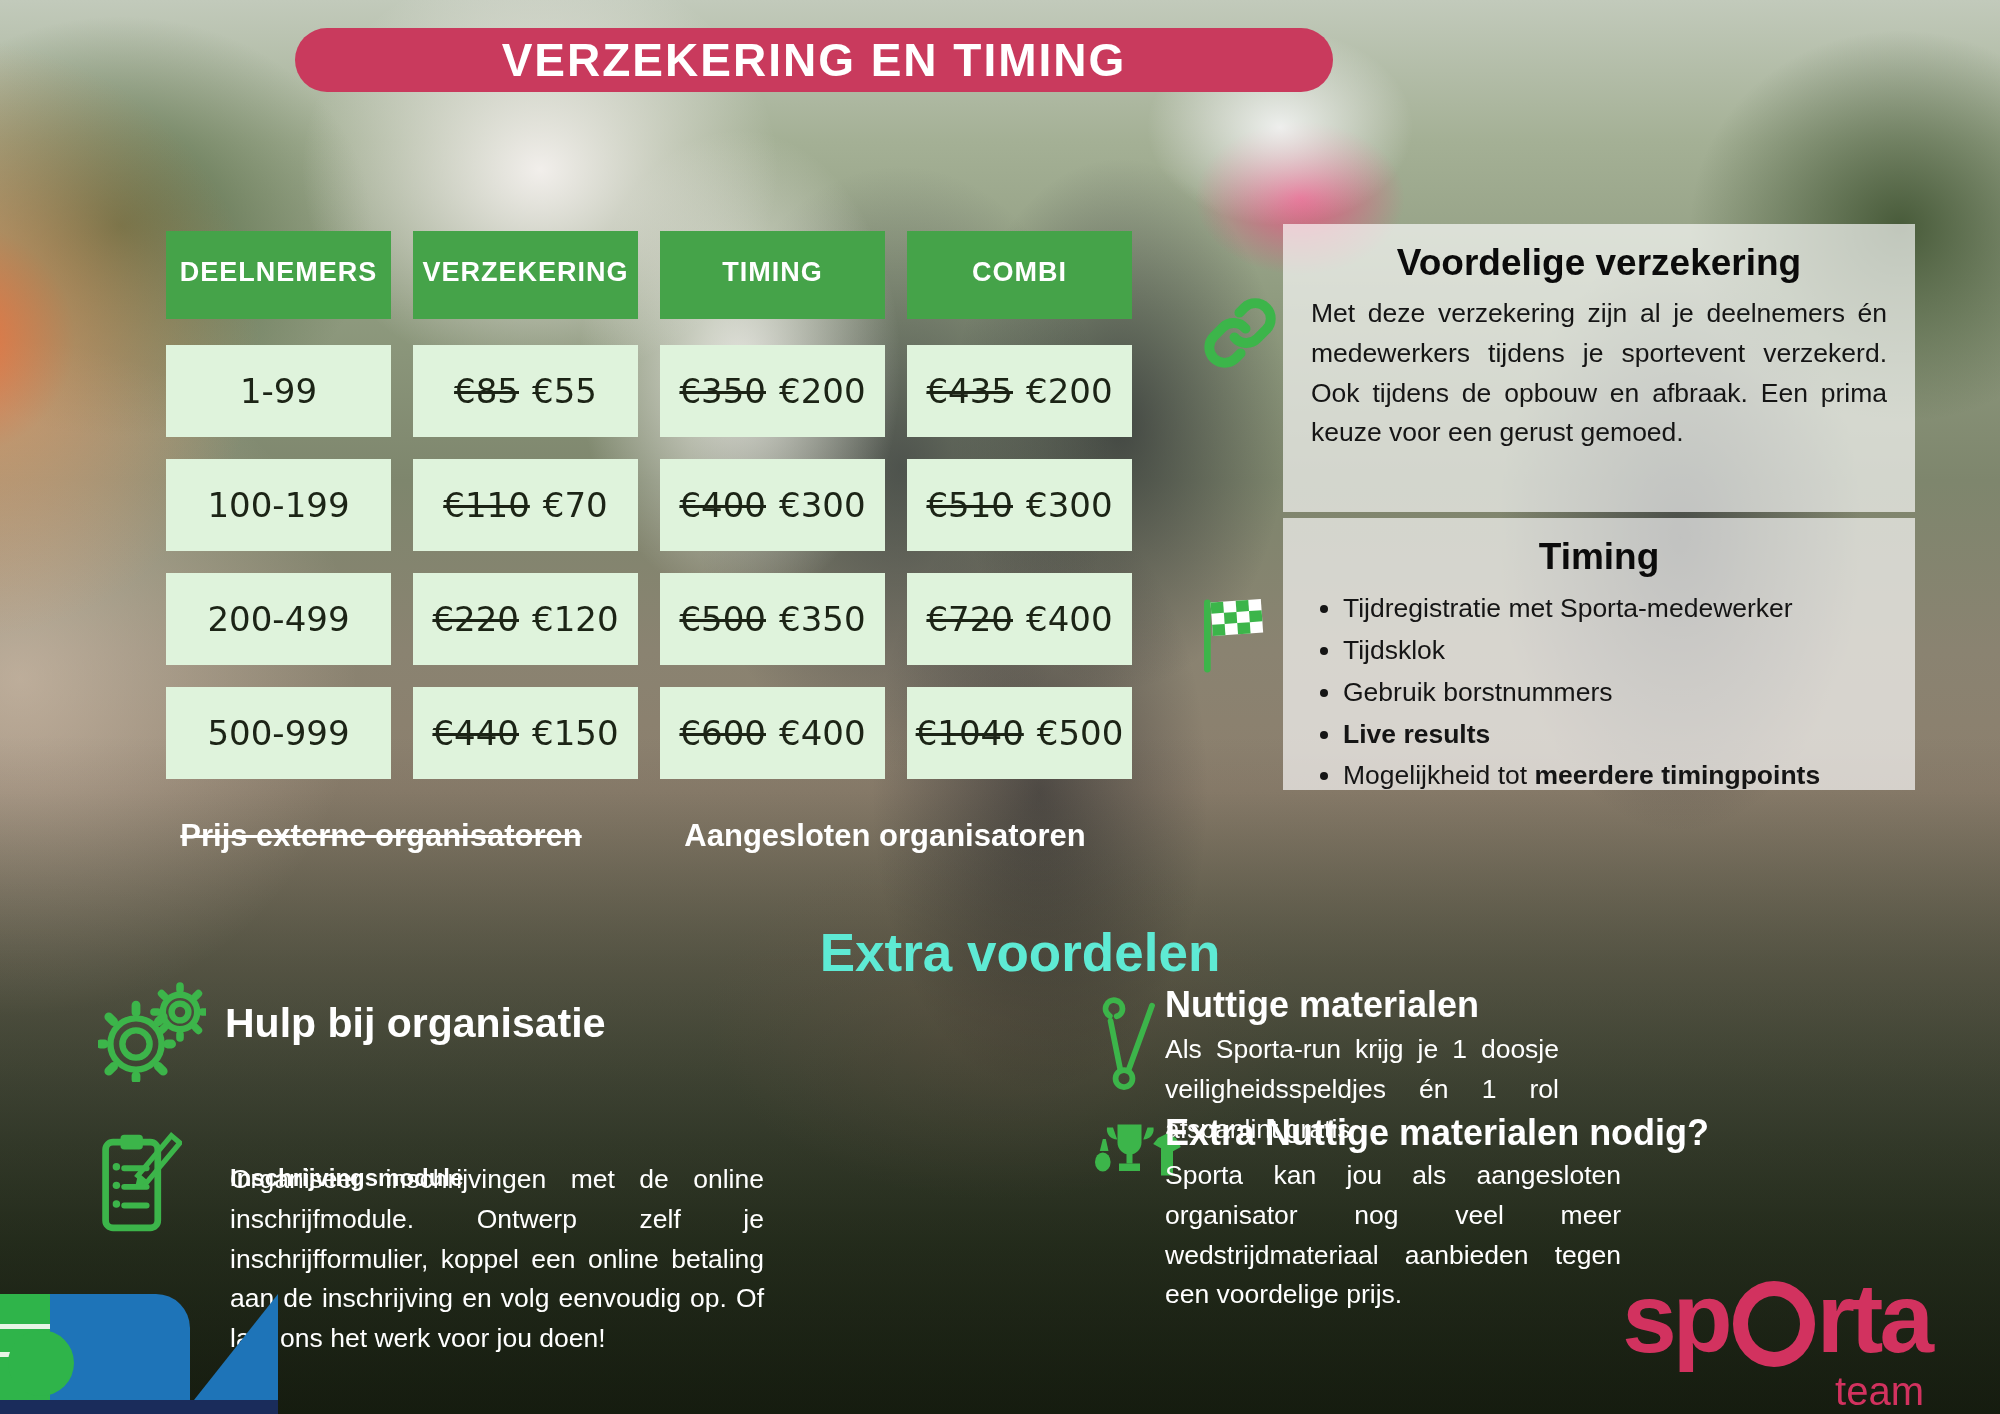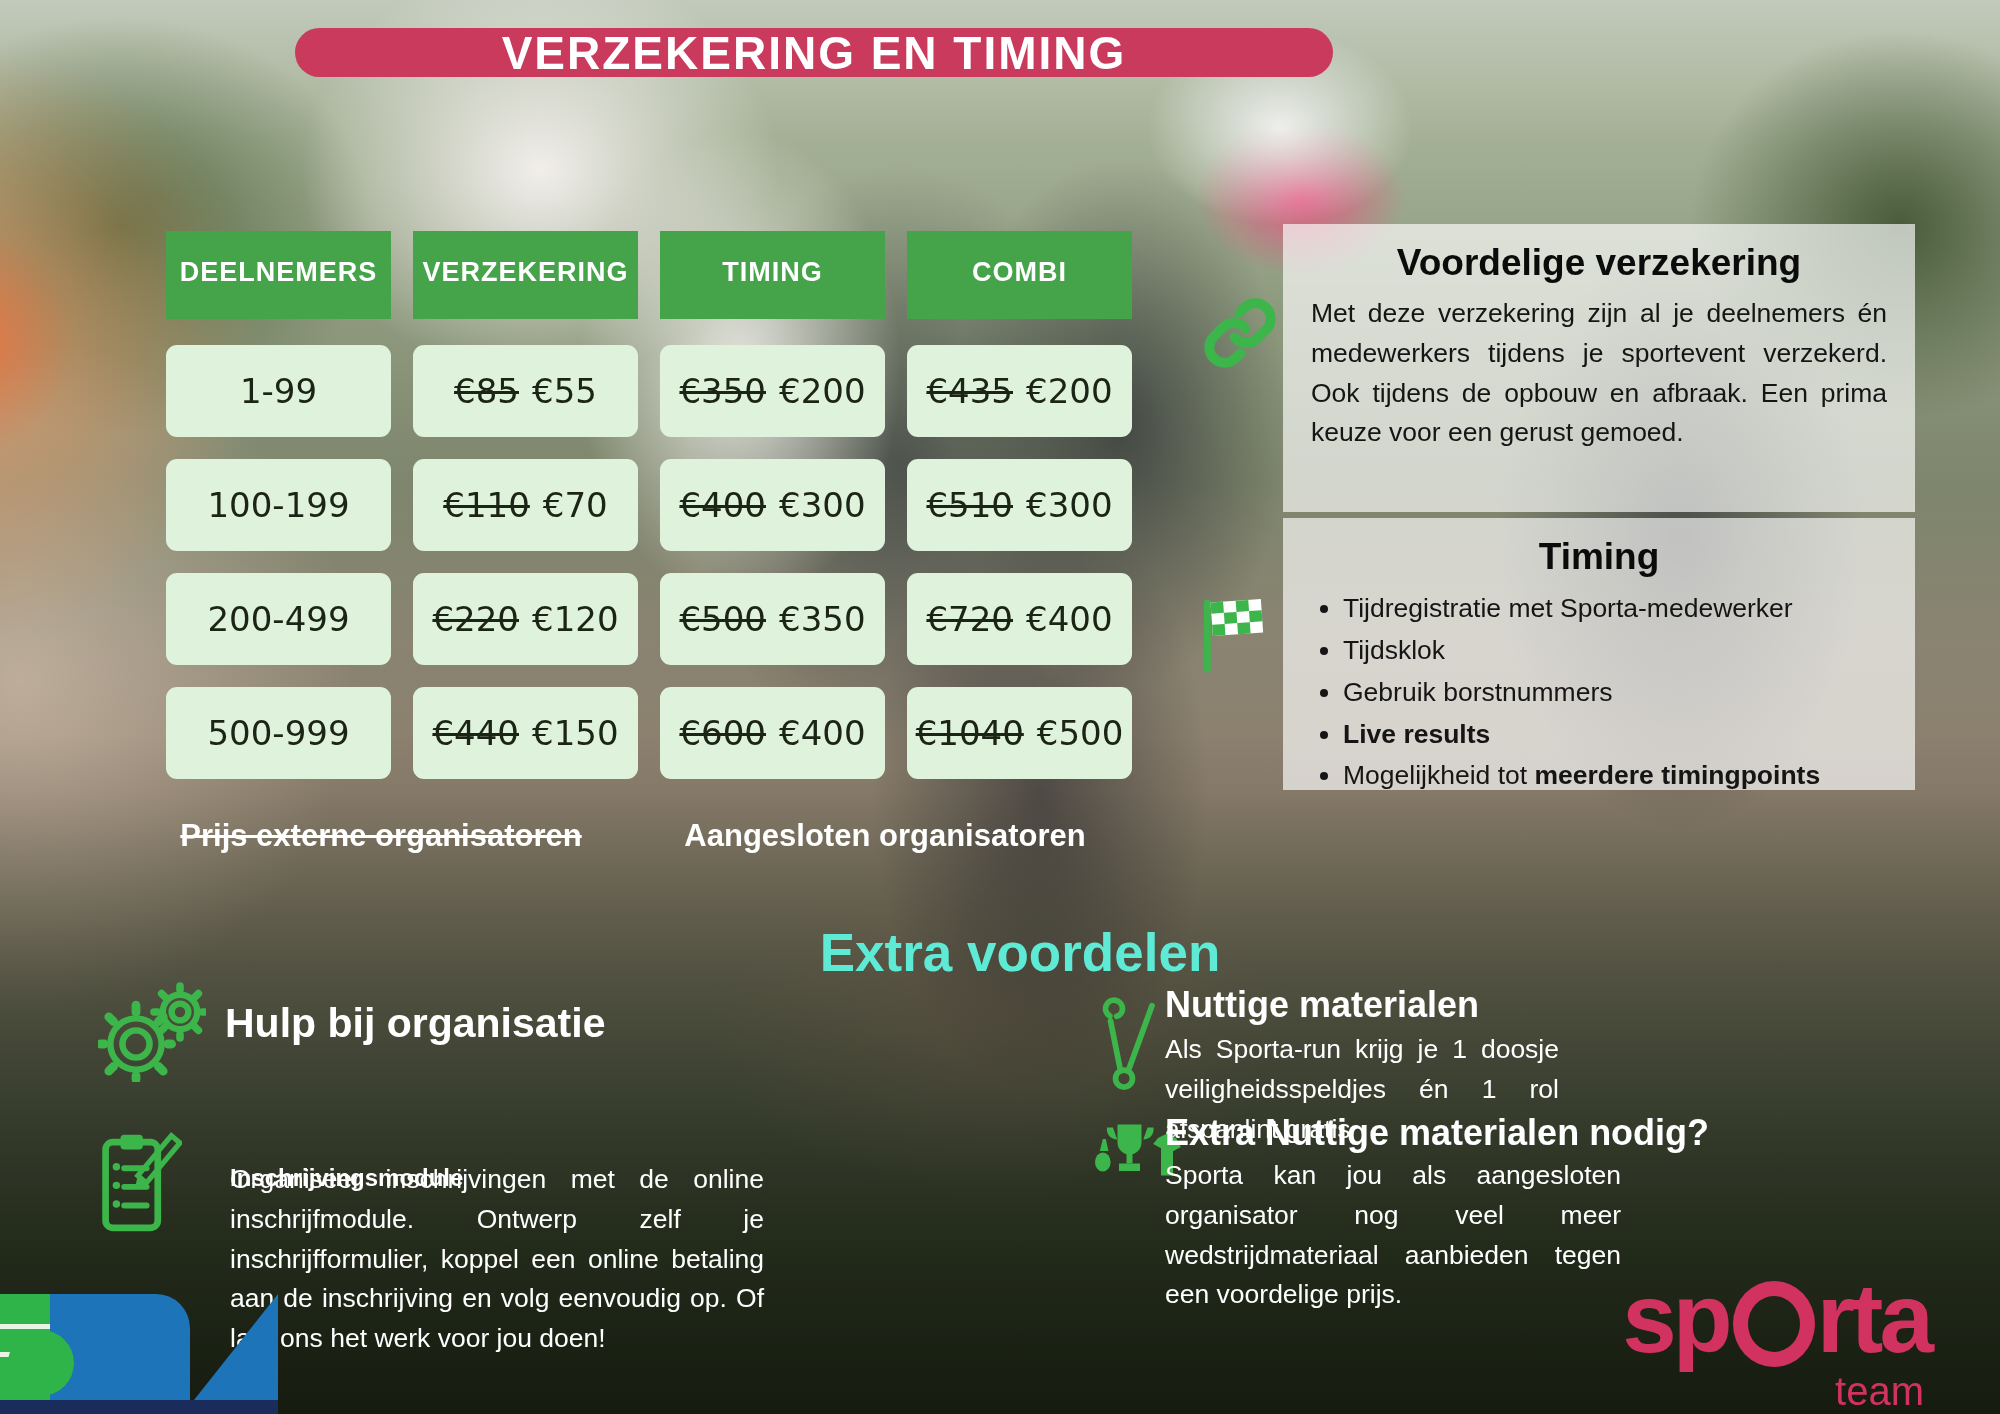--- a/index.html
+++ b/index.html
@@ -19,31 +19,31 @@
       radial-gradient(ellipse 240px 430px at 52% 56%, rgba(24,27,34,.5), transparent 70%),
       radial-gradient(ellipse 260px 420px at 84% 38%, rgba(30,33,42,.55), transparent 70%),
       radial-gradient(ellipse 300px 280px at 95% 16%, rgba(58,78,44,.85), transparent 70%),
       radial-gradient(ellipse 360px 300px at 6% 16%, rgba(70,92,52,.8), transparent 70%),
       radial-gradient(ellipse 420px 260px at 50% 72%, rgba(128,108,88,.45), transparent 70%),
       linear-gradient(180deg,#c2cabb 0%,#a4b095 10%,#8e9a7e 22%,#7e866d 34%,#8a8371 46%,
                       #8c7f6d 56%,#6f6b58 66%,#4e5440 78%,#353f29 88%,#232c19 100%);}
   .bg-shade{position:absolute;inset:0;
     background:linear-gradient(180deg,transparent 52%,rgba(10,14,8,.22) 68%,rgba(8,12,6,.5) 100%);}
   
-  .banner{position:absolute;left:295px;top:28px;width:1038px;height:49px;border-radius:34px;
+  .banner{position:absolute;left:295px;top:28px;width:1038px;height:64px;border-radius:34px;
     background:#c93a5d;display:flex;align-items:center;justify-content:center;}
   .banner span{color:#fff;font-size:46px;font-weight:bold;letter-spacing:2px;}
   
   .table{position:absolute;left:150px;top:231px;display:grid;
     grid-template-columns:repeat(4,225px);grid-auto-rows:92px;gap:22px;padding-left:16px;}
   .table .hcell{height:88px;background:#45a349;color:#fff;display:flex;align-items:flex-start;
     justify-content:center;padding-top:26px;box-sizing:border-box;
     font-size:27px;font-weight:bold;letter-spacing:1px;}
   .table .cell{background:#dff3dc;color:#1c2416;display:flex;align-items:center;
-    justify-content:center;gap:13px;font-family:"DejaVu Sans",sans-serif;font-size:34px;border-radius:11px;}
+    justify-content:center;gap:13px;font-family:"DejaVu Sans",sans-serif;font-size:34px;}
   .old{text-decoration:line-through;text-decoration-thickness:3px;}
   
   .legend{position:absolute;top:818px;left:150px;width:966px;display:flex;gap:42px;}
   .legend span{flex:1;text-align:center;color:#fff;font-size:31px;font-weight:bold;}
   .legend .strike{text-decoration:line-through;text-decoration-thickness:3px;}
   
   .panel{position:absolute;left:1283px;width:632px;background:rgba(255,255,255,.66);
     box-sizing:border-box;padding:18px 28px;color:#151515;}
   .panel h2{margin:0 0 10px 0;text-align:center;font-size:37px;font-weight:bold;color:#0b0b0b;}
   .panel p{margin:0;font-size:26.5px;line-height:1.5;text-align:justify;}

